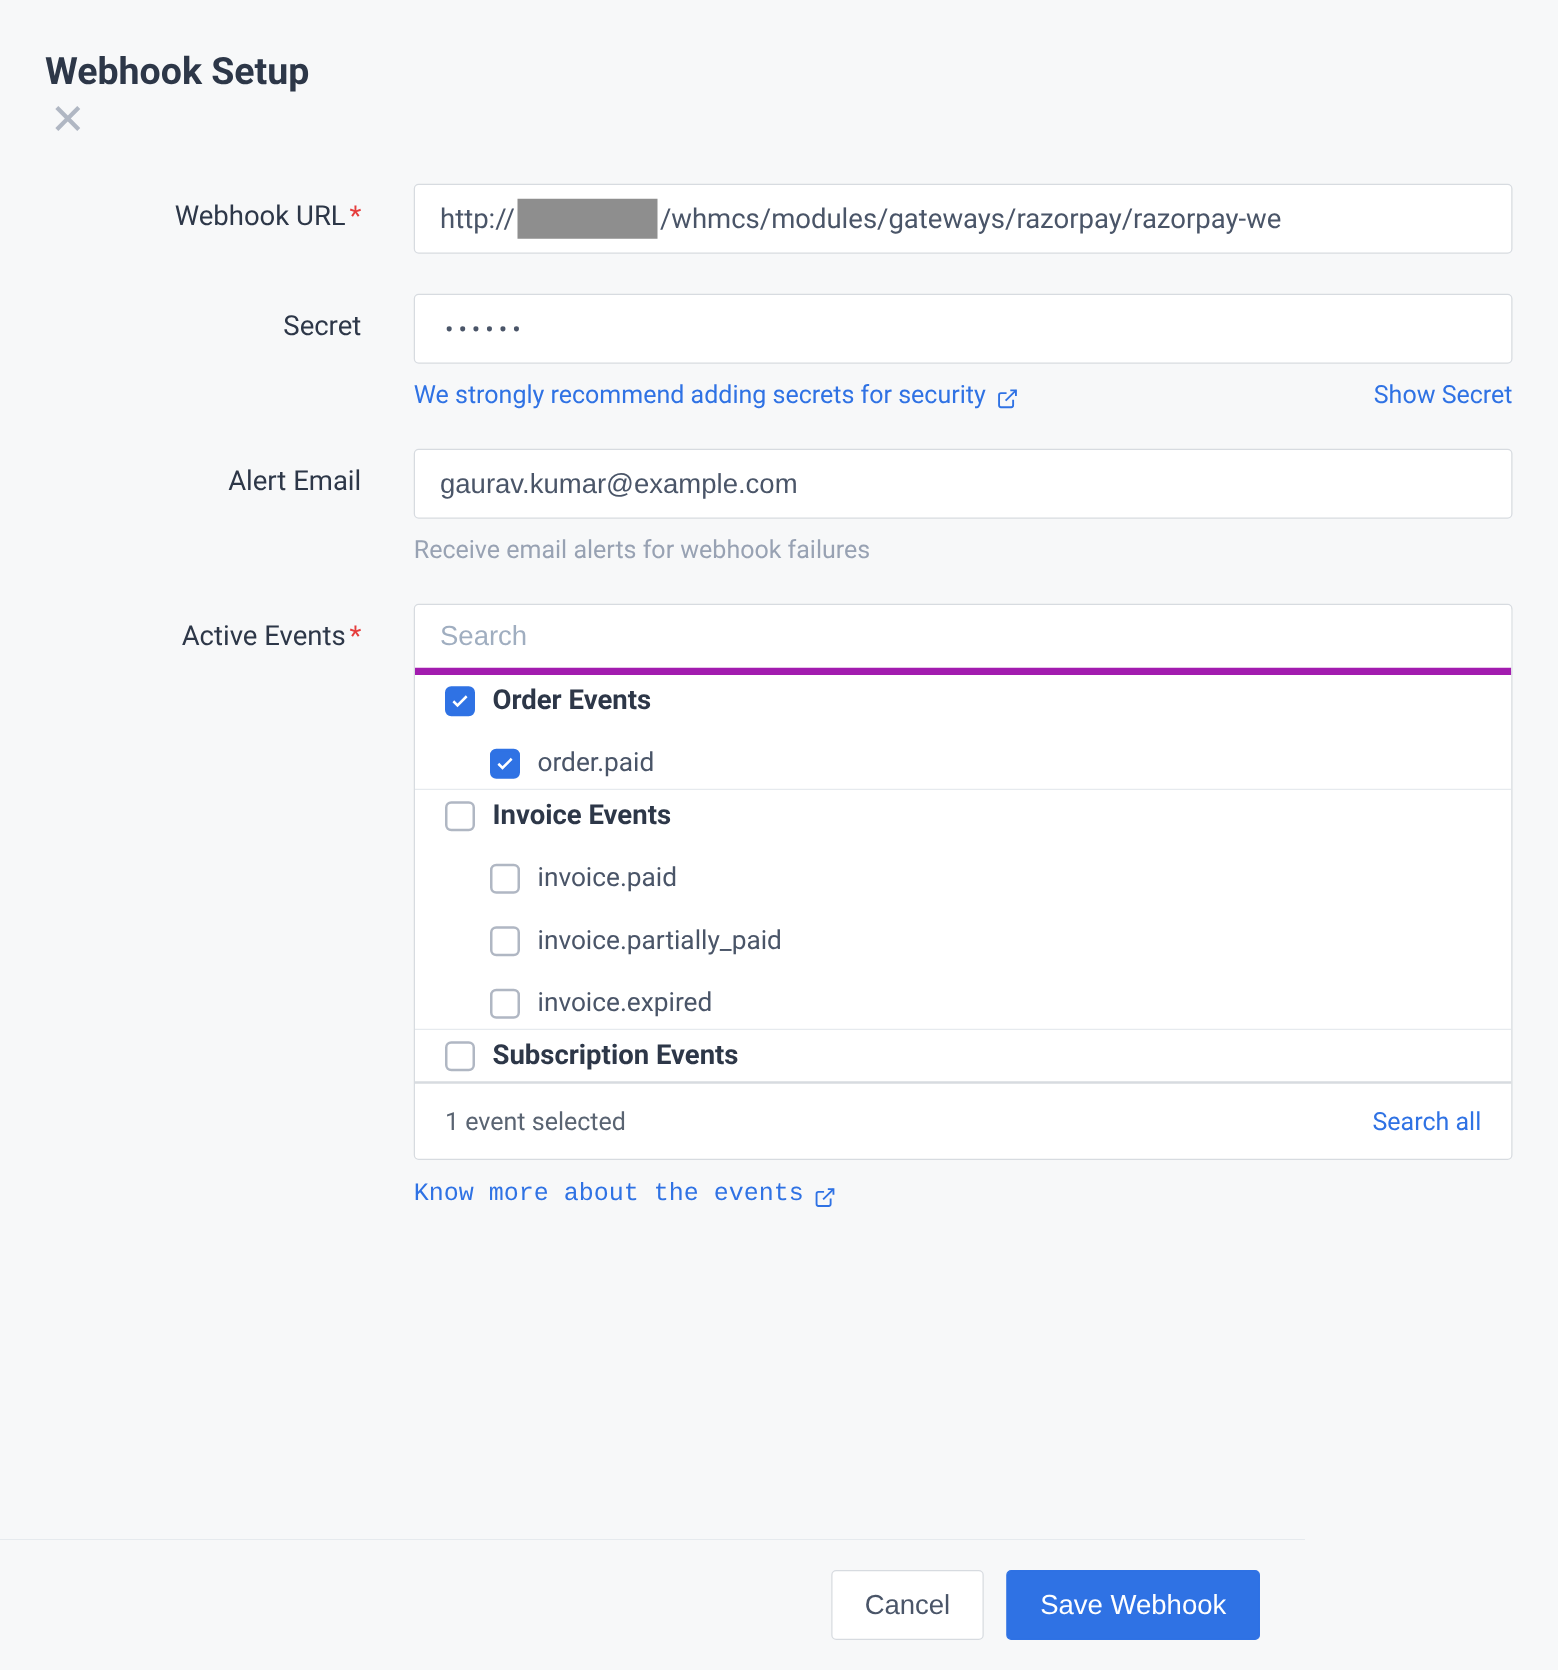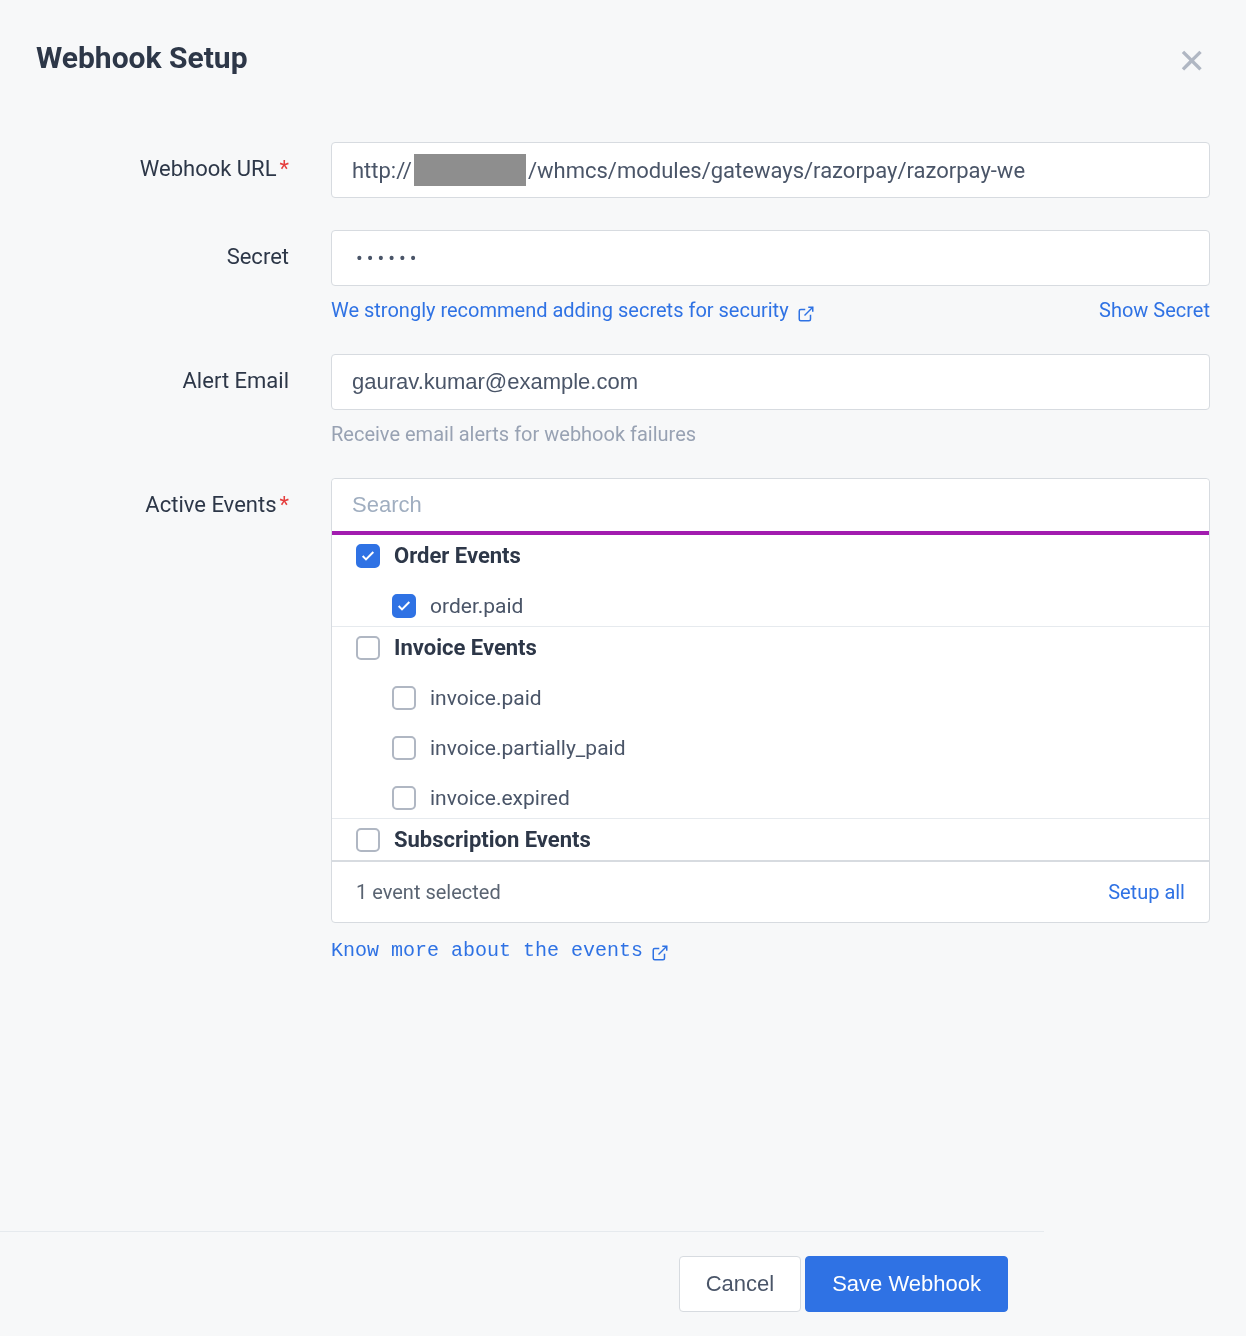--- a/index.html
+++ b/index.html
@@ -15,21 +15,22 @@
       height: 1336px;
     }
     .modal {
       background: #f7f8f9;
       padding: 40px 36px 0 36px;
     }
     .modal-header {
       display: flex;
       justify-content: space-between;
       align-items: flex-start;
-      margin-bottom: 60px;
+      margin-bottom: 30px;
+      flex-direction: column;
     }
     .modal-title {
       font-size: 30px;
       font-weight: 700;
       color: #2d3748;
     }
     .close-btn {
       cursor: pointer;
       color: #b0b7c3;
       font-size: 34px;
@@ -134,21 +135,21 @@
     }
     .events-box {
       border: 1px solid #d7dbe0;
       border-radius: 4px;
       background: #fff;
     }
     .search-input {
       width: 100%;
       height: 56px;
       border: none;
-      border-bottom: 4px solid #a21caf;
+      border-bottom: 6px solid #a21caf;
       padding: 0 20px;
       font-size: 22px;
       color: #4a5568;
       outline: none;
       border-radius: 4px 4px 0 0;
     }
     .search-input::placeholder {
       color: #a0aec0;
     }
     .events-list {
@@ -229,21 +230,21 @@
       margin-top: 16px;
       font-family: Liberation Mono, monospace;
     }
     .modal-footer {
       position: fixed;
       bottom: 0;
       left: 0;
       right: 0;
       display: flex;
       justify-content: flex-end;
-      gap: 4px;
+      gap: 18px;
       padding: 24px 36px;
       background: #f7f8f9;
       border-top: 1px solid #e6eaee;
       width: 1044px;
     }
     .btn {
       height: 56px;
       padding: 0 26px;
       font-size: 22px;
       border-radius: 4px;
@@ -388,21 +389,21 @@
               <span class="checkbox">
                 
               </span>
               <span class="event-group-title">Subscription Events</span>
             </div>
           </div>
         </div>
 
         <div class="events-footer">
           <span class="events-footer-count">1 event selected</span>
-          <span class="clear-all">Setup all</span>
+          <span class="clear-all">Search all</span>
         </div>
       </div>
 
       <div class="know-more-row">
         <a class="helper-link">
           <span>Know more about the events</span>
           <span class="ext-icon">
             <svg viewBox="0 0 24 24">
                 <path d="M18 13v6a2 2 0 0 1-2 2H5a2 2 0 0 1-2-2V8a2 2 0 0 1 2-2h6"></path>
                 <polyline points="15 3 21 3 21 9"></polyline>

